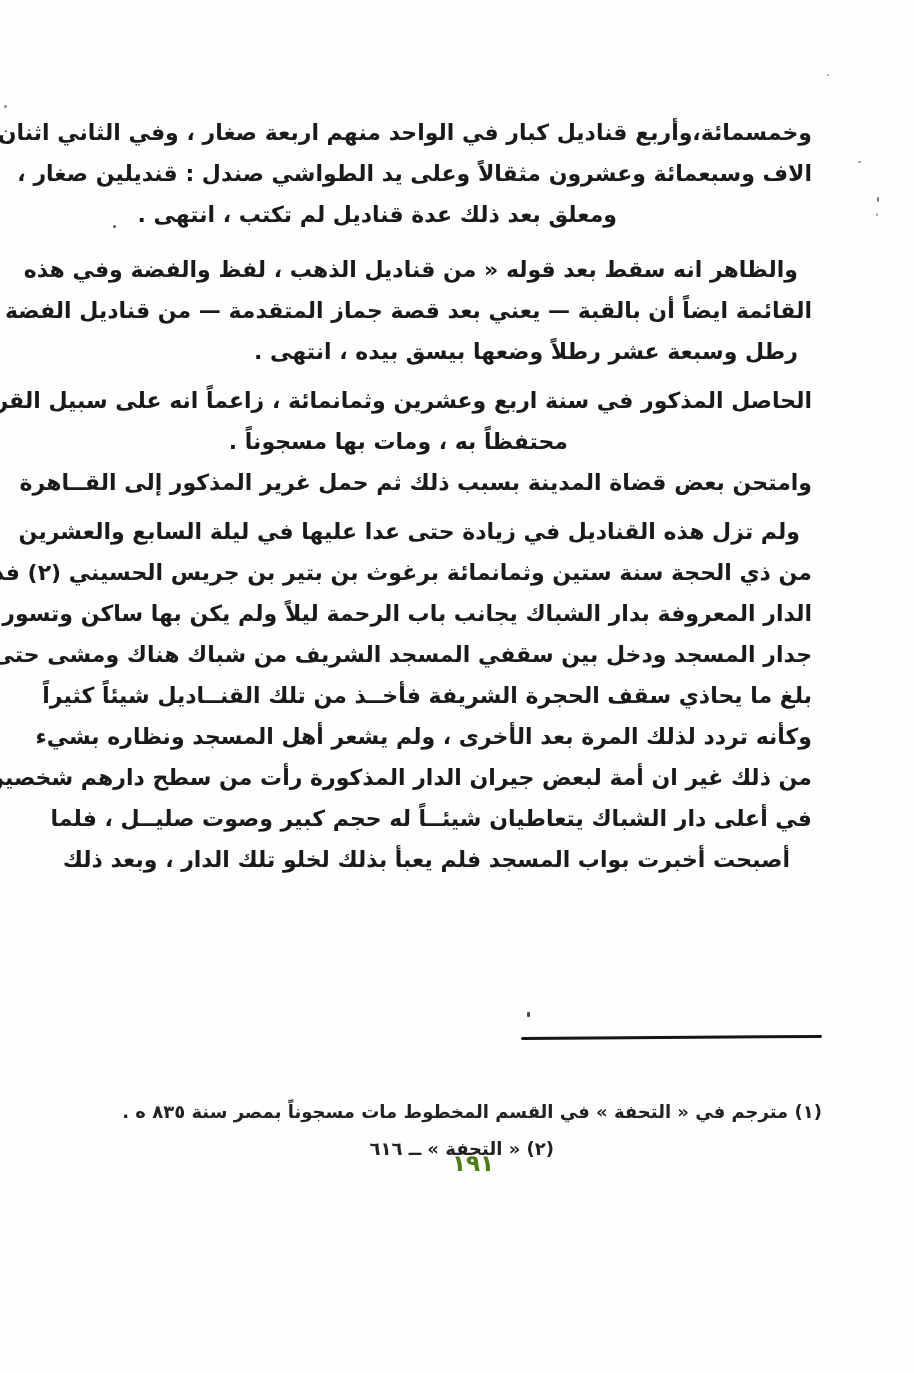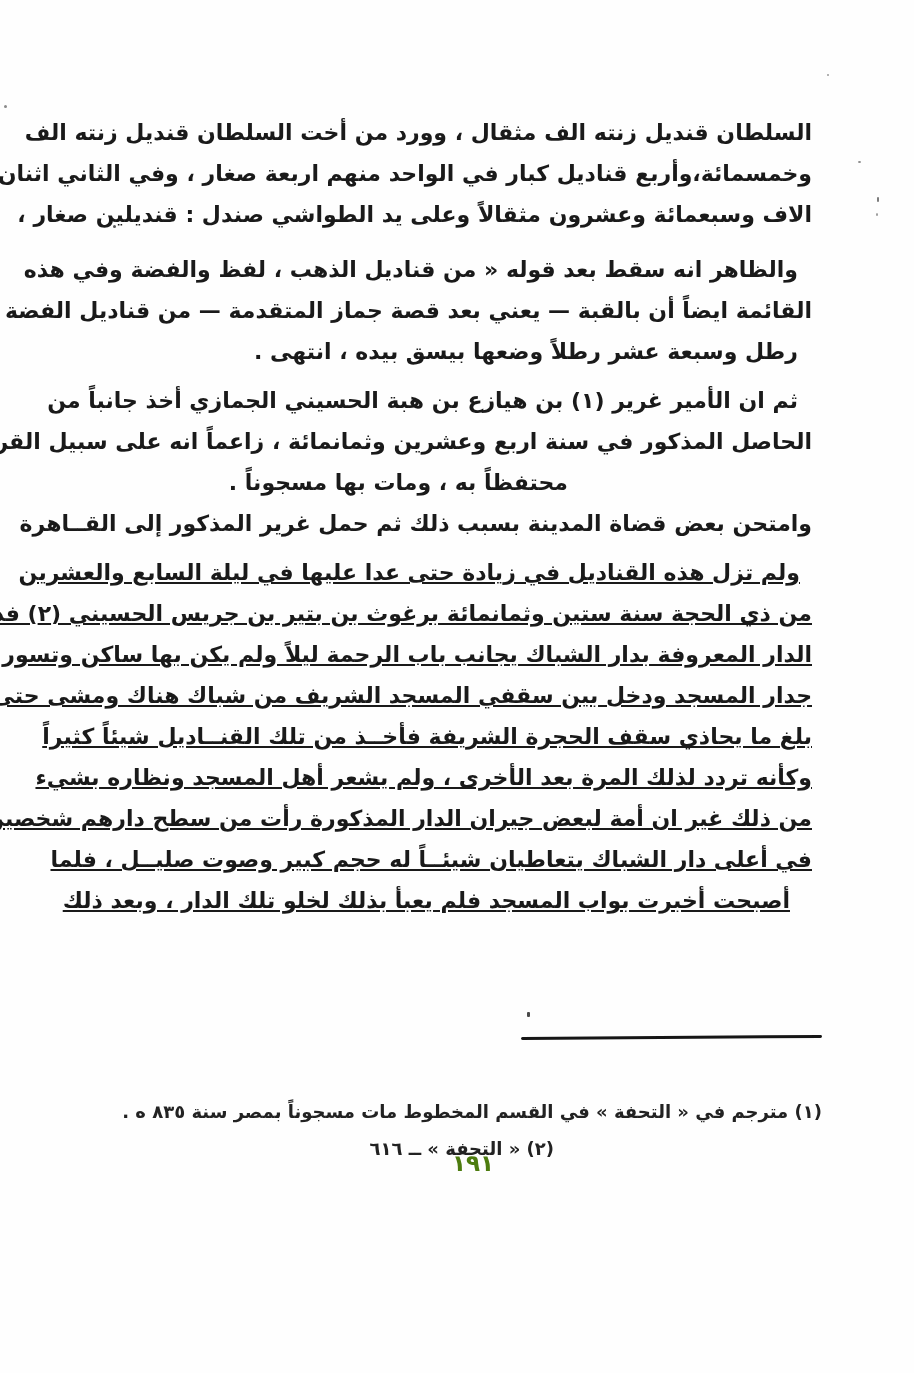--- a/index.html
+++ b/index.html
@@ -13,21 +13,21 @@
   }
   .textblock {
     position:absolute;
     top:112px; left:102px; right:102px;
     direction:rtl;
   }
   .para { margin:0; }
   .para.p1 { padding-left:38px; }
   .para.p2 { padding-left:33px; margin-top:14px; }
   .para.p3 { padding-left:23px; margin-top:8px; }
-  .para.p4 { padding-left:5px;  margin-top:8px;text-decoration:underline; }
+  .para.p4 { padding-left:5px;  margin-top:8px; }
   .ln {
     line-height:41px;
     font-size:22px;
     font-weight:bold;
     white-space:nowrap;
     text-align:justify;
     text-align-last:justify;
     letter-spacing:0.2px;
   }
   
@@ -81,33 +81,32 @@
   .s7 { left:113px; top:225px;  width:3px; height:3px; background:#555; }
 </style>
 </head>
 <body>
 
 <div class="page">
 
   <div class="textblock">
 
     <div class="para p1">
-      <div class="ln">السلطان قنديل زنته الف مثقال ، وورد من أخت السلطان قنديل زنته الف</div>
       <div class="ln">وخمسمائة،وأربع قناديل كبار في الواحد منهم اربعة صغار ، وفي الثاني اثنان</div>
       <div class="ln">الاف وسبعمائة وعشرون مثقالاً وعلى يد الطواشي صندل : قنديلين صغار ،</div>
+      <div class="ln end-p1">ومعلق بعد ذلك عدة قناديل لم تكتب ، انتهى .</div>
     </div>
 
     <div class="para p2">
       <div class="ln ind14">والظاهر انه سقط بعد قوله « من قناديل الذهب ، لفظ والفضة وفي هذه</div>
       <div class="ln">القائمة ايضاً أن بالقبة — يعني بعد قصة جماز المتقدمة — من قناديل الفضة مائة</div>
       <div class="ln end-p2">رطل وسبعة عشر رطلاً وضعها بيسق بيده ، انتهى .</div>
     </div>
 
     <div class="para p3">
-      <div class="ln ind14">ثم ان الأمير غرير (١) بن هيازع بن هبة الحسيني الجمازي أخذ جانباً من</div>
       <div class="ln">الحاصل المذكور في سنة اربع وعشرين وثمانمائة ، زاعماً انه على سبيل القرض</div>
       <div class="ln end-p3">محتفظاً به ، ومات بها مسجوناً .</div>
       <div class="ln">وامتحن بعض قضاة المدينة بسبب ذلك ثم حمل غرير المذكور إلى القــاهرة</div>
     </div>
 
     <div class="para p4">
       <div class="ln ind12">ولم تزل هذه القناديل في زيادة حتى عدا عليها في ليلة السابع والعشرين</div>
       <div class="ln">من ذي الحجة سنة ستين وثمانمائة برغوث بن بتير بن جريس الحسيني (٢) فدخل</div>
       <div class="ln">الدار المعروفة بدار الشباك يجانب باب الرحمة ليلاً ولم يكن بها ساكن وتسور</div>
       <div class="ln">جدار المسجد ودخل بين سقفي المسجد الشريف من شباك هناك ومشى حتى</div>

